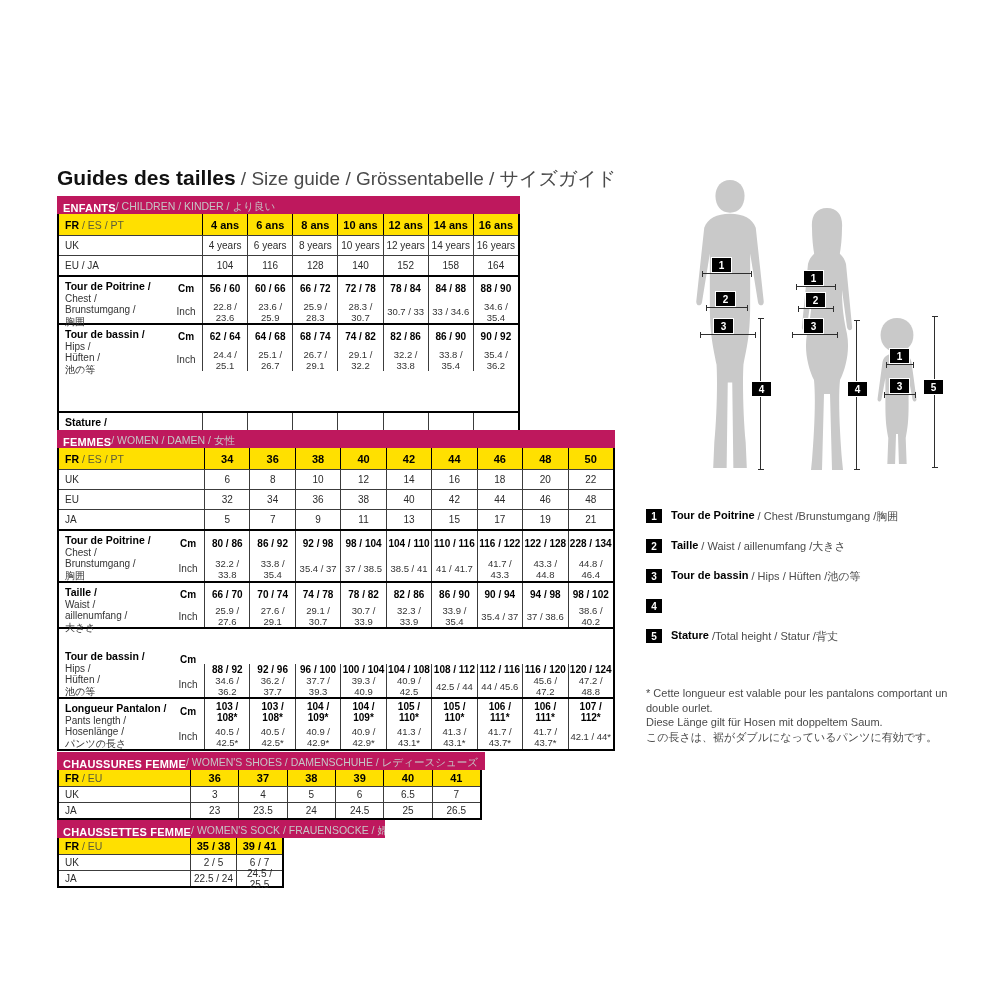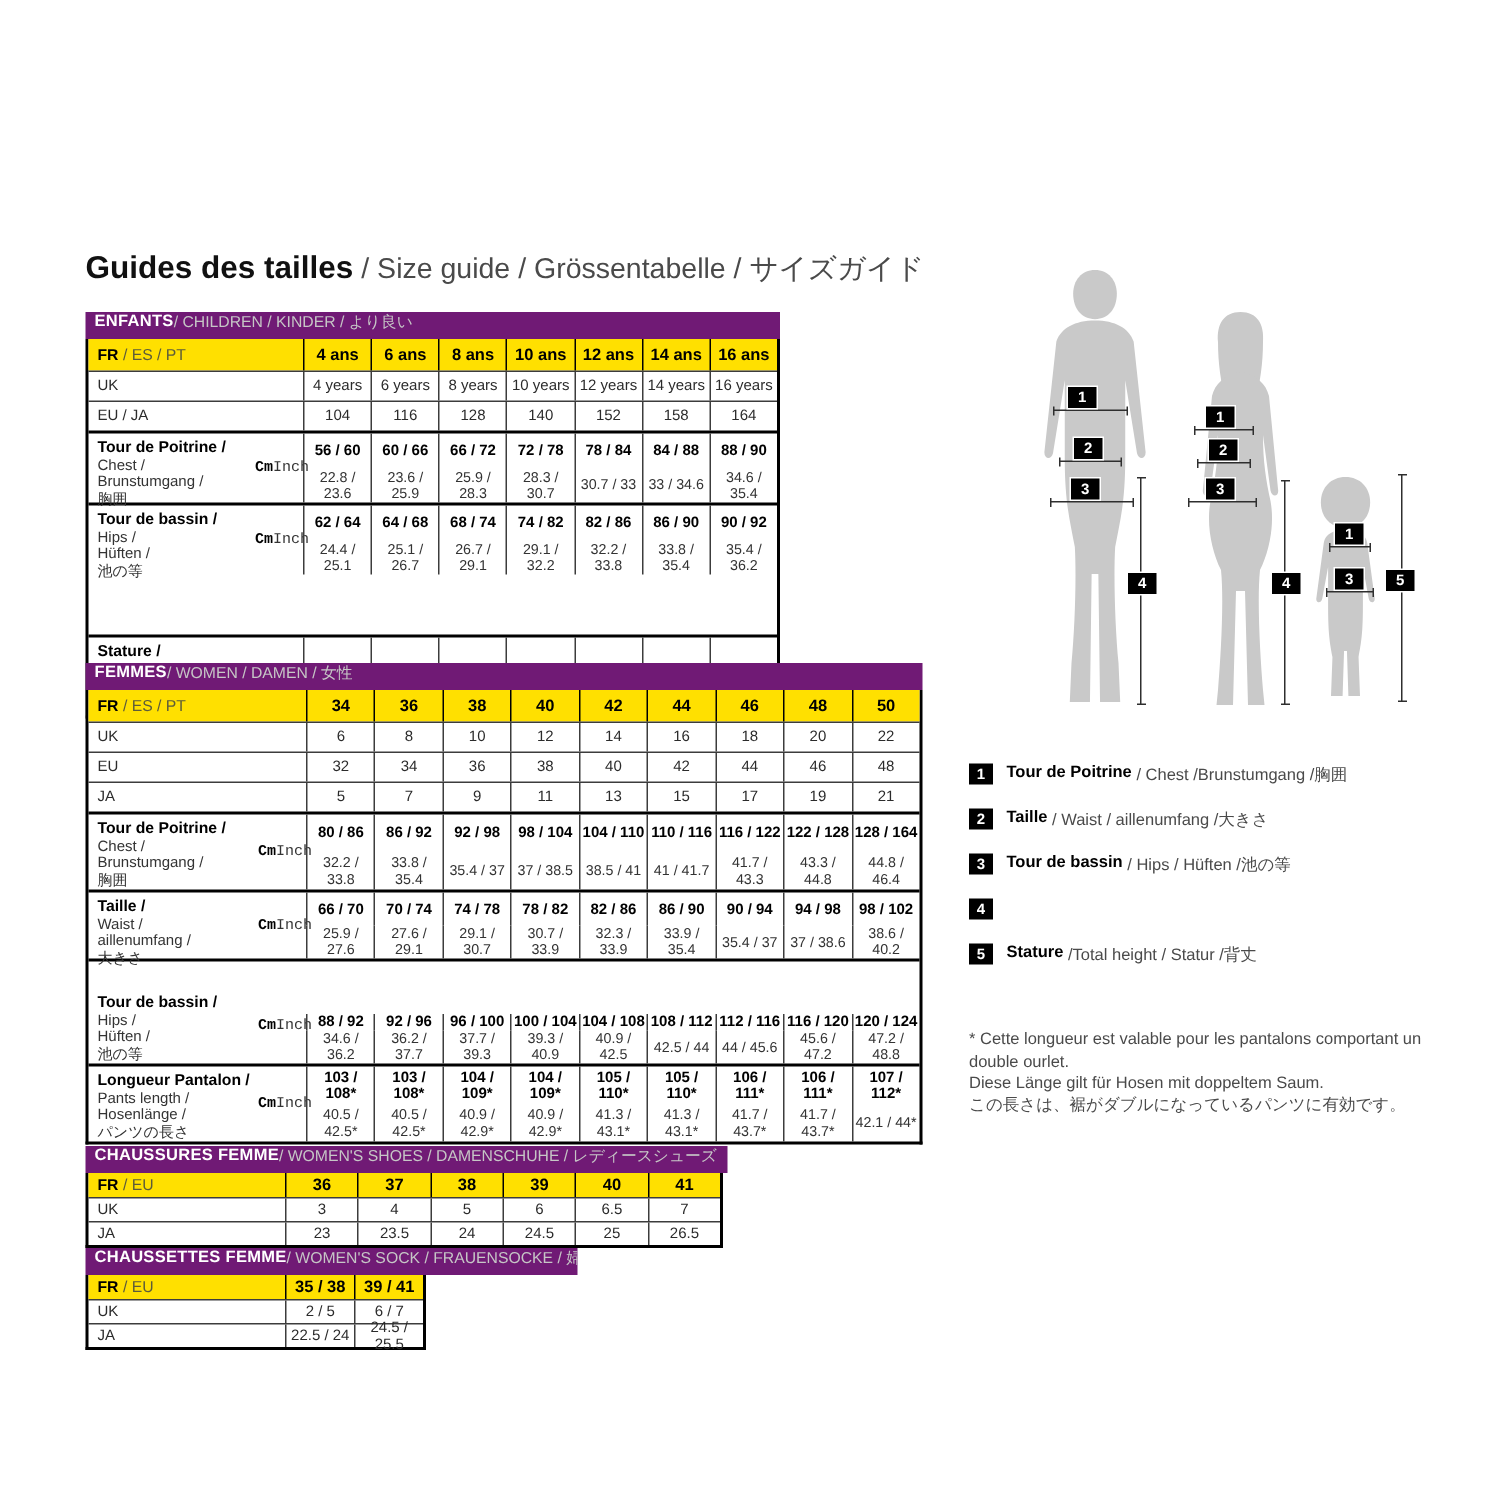--- a/index.html
+++ b/index.html
@@ -6,21 +6,21 @@
   html,body { width:1005px; height:1005px; background:#fff; }
   body { font-family:"Liberation Sans", sans-serif; position:relative; overflow:hidden; color:#1a1a1a; }
 
   
   #title { position:absolute; left:57px; top:166px; white-space:nowrap; }
   #title .t-main { font-size:21px; font-weight:bold; color:#111; }
   #title .t-rest { font-size:19px; color:#4a4a4a; }
 
   
   .tbl { position:absolute; }
-  .band { background:#701a75; color:#fff; display:flex; align-items:flex-start; padding-left:6px; white-space:nowrap; overflow:hidden;margin-top:12px; }
+  .band { background:#be185d; color:#fff; display:flex; align-items:flex-end; padding-left:6px; white-space:nowrap; overflow:hidden; }
   .band-main { font-weight:bold; font-size:11px; letter-spacing:.2px; }
   .band-rest { font-size:10.5px; color:#c6c6c6; }
   .rows { background:#fff; border:2px solid #000; border-top:none; }
   .row { display:flex; border-top:1px solid #3c3c3c; }
   .row:first-child { border-top:none; }
   .row.measure { border-top:2px solid #000; }
   .cell { display:flex; align-items:center; justify-content:center; font-size:10px; color:#2b2b2b; }
   .label { justify-content:flex-start; padding-left:6px; width:var(--labw); flex:none; }
   .dcell { flex:1; border-left:1px solid #3c3c3c; text-align:center; }
   .b { font-weight:bold; color:#000; }
@@ -31,21 +31,21 @@
   .row.yellow .dcell { border-left:1px solid #000; font-weight:bold; font-size:11px; color:#000; }
   .row.yellow .label { font-size:10.5px; }
   .lab-main { font-weight:bold; color:#000; }
   .lab-rest { color:#5c5c3a; white-space:pre; }
   .row.plain { height:20px; }
 
   .row.measure .mlabel { align-items:stretch; padding:0; }
   .mlines { flex:1; padding:4px 0 0 6px; line-height:11.5px; }
   .mline-first { font-weight:bold; font-size:10.5px; color:#000; }
   .mline-sub { font-size:10px; color:#333; }
-  .munits { width:32px; flex:none; display:flex; justify-content:space-around; align-items:center;font-family:Liberation Mono, monospace; }
+  .munits { width:32px; flex:none; display:flex; flex-direction:column; justify-content:space-around; align-items:center; }
   .munits.single { justify-content:center; }
   .unit { font-size:10px; color:#333; }
   .unit.b { font-weight:bold; color:#000; }
   .mdata { flex:1; display:flex; flex-direction:column; }
   .subrow { flex:1; display:flex; }
   .subrow .dcell { font-size:10px; }
   .subrow.cm .dcell { font-weight:bold; color:#000; }
   .subrow.inch .dcell { color:#333; font-size:9.5px; }
 
   
@@ -325,21 +325,21 @@
         <div class="mdata">
           <div class="subrow cm">
             <div class="cell dcell">80 / 86</div>
             <div class="cell dcell">86 / 92</div>
             <div class="cell dcell">92 / 98</div>
             <div class="cell dcell">98 / 104</div>
             <div class="cell dcell">104 / 110</div>
             <div class="cell dcell">110 / 116</div>
             <div class="cell dcell">116 / 122</div>
             <div class="cell dcell">122 / 128</div>
-            <div class="cell dcell">128 / 164</div>
+            <div class="cell dcell">228 / 134</div>
           </div>
           <div class="subrow inch">
             <div class="cell dcell">32.2 / 33.8</div>
             <div class="cell dcell">33.8 / 35.4</div>
             <div class="cell dcell">35.4 / 37</div>
             <div class="cell dcell">37 / 38.5</div>
             <div class="cell dcell">38.5 / 41</div>
             <div class="cell dcell">41 / 41.7</div>
             <div class="cell dcell">41.7 / 43.3</div>
             <div class="cell dcell">43.3 / 44.8</div>

